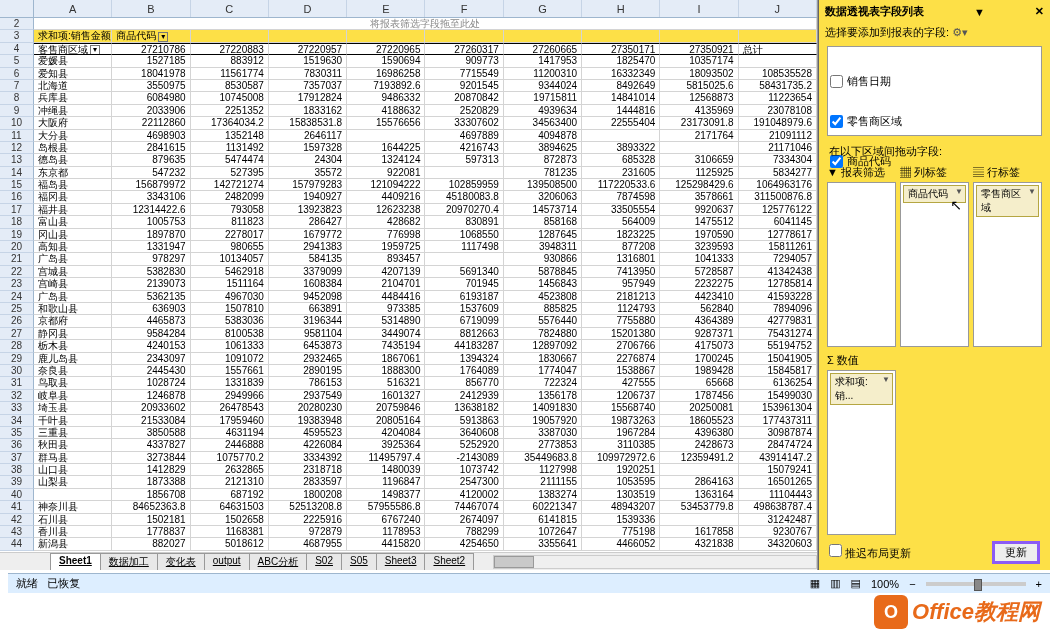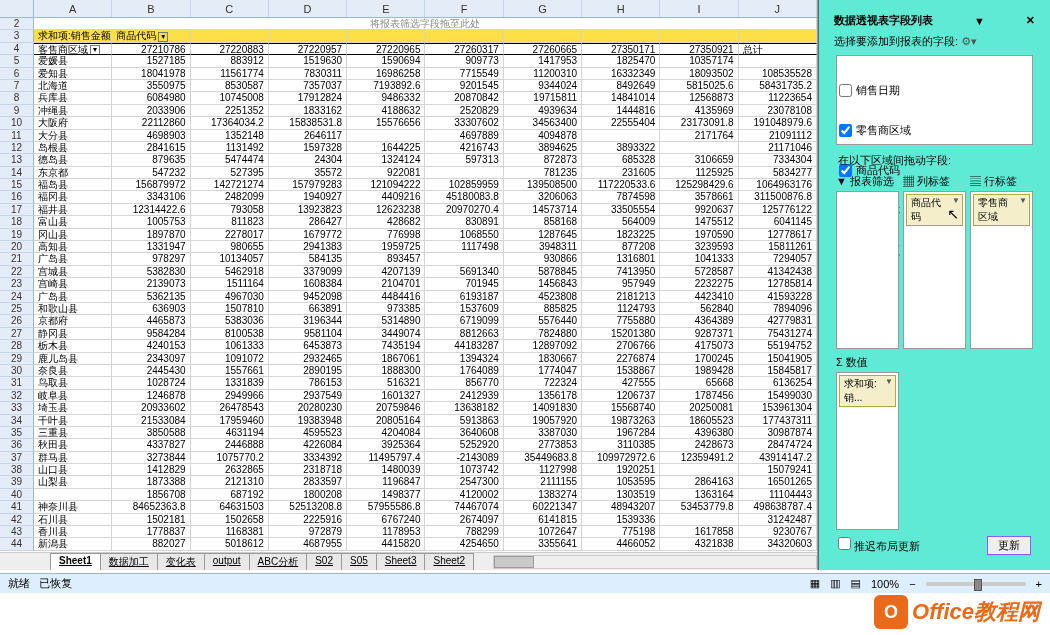--- a/index.html
+++ b/index.html
@@ -18,39 +18,39 @@
   .hdr-row .cell { background: #fde047; font-weight: normal; }
   .drop-hint { text-align: center; color: #888; font-size: 10px; }
   .hscroll { height: 18px; display: flex; background: #eee; border-top: 1px solid #ccc; align-items: center; }
   .sheet-tabs { display: flex; font-size: 10px; padding-left: 50px; }
   .sheet-tab { padding: 1px 8px; border: 1px solid #999; border-bottom: none; background: #fff; margin-right: -1px; text-decoration: underline; }
   .sheet-tab.active { background: #fff; font-weight: bold; }
   .sheet-tab.inactive { background: #e8e8e8; }
   .scroll-track { flex: 1; margin-left: 20px; height: 14px; background: #efefef; border: 1px solid #ccc; position: relative; }
   .scroll-thumb { position: absolute; left: 0; width: 40px; height: 100%; background: #c9c9c9; border: 1px solid #999; }
 
-  .pivot-pane { width: 232px; background: #5eead4; border-left: 1px solid #666; display: flex; flex-direction: column; padding: 11px; font-size: 11px; }
+  .pivot-pane { width: 232px; background: #fde047; border-left: 1px solid #666; display: flex; flex-direction: column; padding: 2px; font-size: 11px; }
   .pivot-title { display: flex; justify-content: space-between; align-items: center; padding: 2px 4px; font-weight: bold; }
   .pivot-title .x { cursor: pointer; }
   .field-prompt { padding: 4px; }
   .field-list { flex: 0 0 auto; background: #fff; border: 1px solid #999; margin: 2px 6px; padding: 2px; height: 90px; }
   .field-item { display: flex; align-items: center; font-size: 11px; line-height: 16px; margin-top: 24px; }
   .field-item input { margin-right: 4px; }
   .area-prompt { padding: 6px 8px 2px; }
   .areas { display: grid; grid-template-columns: 1fr 1fr 1fr; grid-template-rows: 1fr 1fr; gap: 4px; margin: 2px 6px; flex: 1; }
   .area-box-wrap { display: flex; flex-direction: column; }
   .area-label { font-size: 11px; padding: 2px 0; }
   .area-box { flex: 1; background: #fff; border: 1px solid #999; font-size: 10px; padding: 2px; min-height: 48px; position: relative; }
   .area-chip { background: #f5eecb; border: 1px solid #b5a642; padding: 1px 14px 1px 4px; font-size: 10px; position: relative; margin-bottom: 2px; }
   .area-chip::after { content: "▼"; position: absolute; right: 2px; top: 1px; font-size: 8px; color: #555; }
   .cursor-arrow { position: absolute; right: 6px; top: 14px; font-size: 14px; color: #000; pointer-events: none; }
   .pane-footer { display: flex; justify-content: space-between; align-items: center; padding: 4px 8px; }
-  .update-btn { border: 1px solid #8b5cf6; background: #eee; padding: 1px 10px; font-size: 11px; }
+  .update-btn { border: 3px solid #8b5cf6; background: #eee; padding: 1px 10px; font-size: 11px; }
 
-  .statusbar { position: absolute; bottom: 42px; left: 0; right: 0; height: 20px; background: #def; border-top: 1px solid #9eb6ce; display: flex; align-items: center; font-size: 11px; padding: 0 8px; justify-content: space-between; }
+  .statusbar { position: absolute; bottom: 42px; left: 8px; right: 0; height: 20px; background: #def; border-top: 1px solid #9eb6ce; display: flex; align-items: center; font-size: 11px; padding: 0 8px; justify-content: space-between; }
   .status-right { display: flex; align-items: center; gap: 10px; }
   .zoom-slider { width: 100px; height: 4px; background: #ccc; position: relative; }
   .zoom-slider::after { content: ""; position: absolute; left: 48px; top: -3px; width: 6px; height: 10px; background: #888; border: 1px solid #555; }
 
   .watermark { position: absolute; right: 0; bottom: 0; display: flex; align-items: center; gap: 4px; padding: 6px 10px; }
   .wm-logo { width: 34px; height: 34px; background: #e86a1a; border-radius: 6px; display: flex; align-items: center; justify-content: center; color: #fff; font-weight: bold; font-size: 18px; }
   .wm-text { font-size: 22px; font-weight: bold; color: #e86a1a; font-style: italic; }
   .dd-btn { display:inline-block;width:10px;height:10px;border:1px solid #777;font-size:8px;line-height:8px;text-align:center;vertical-align:middle;margin-left:2px;}
   .gear { color:#555; }
 </style>

